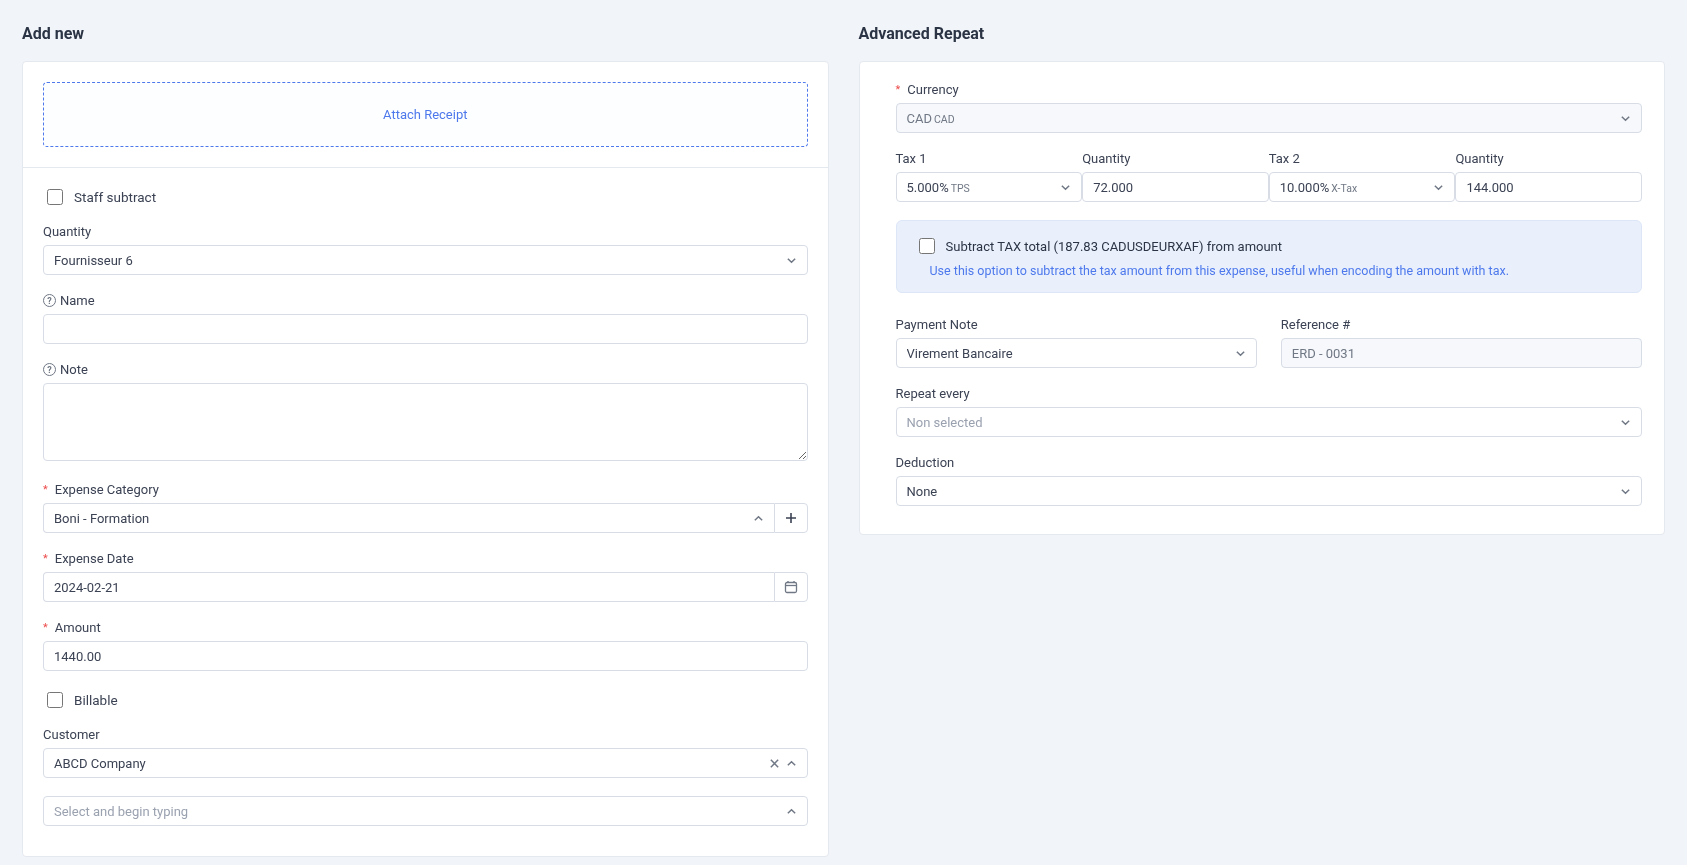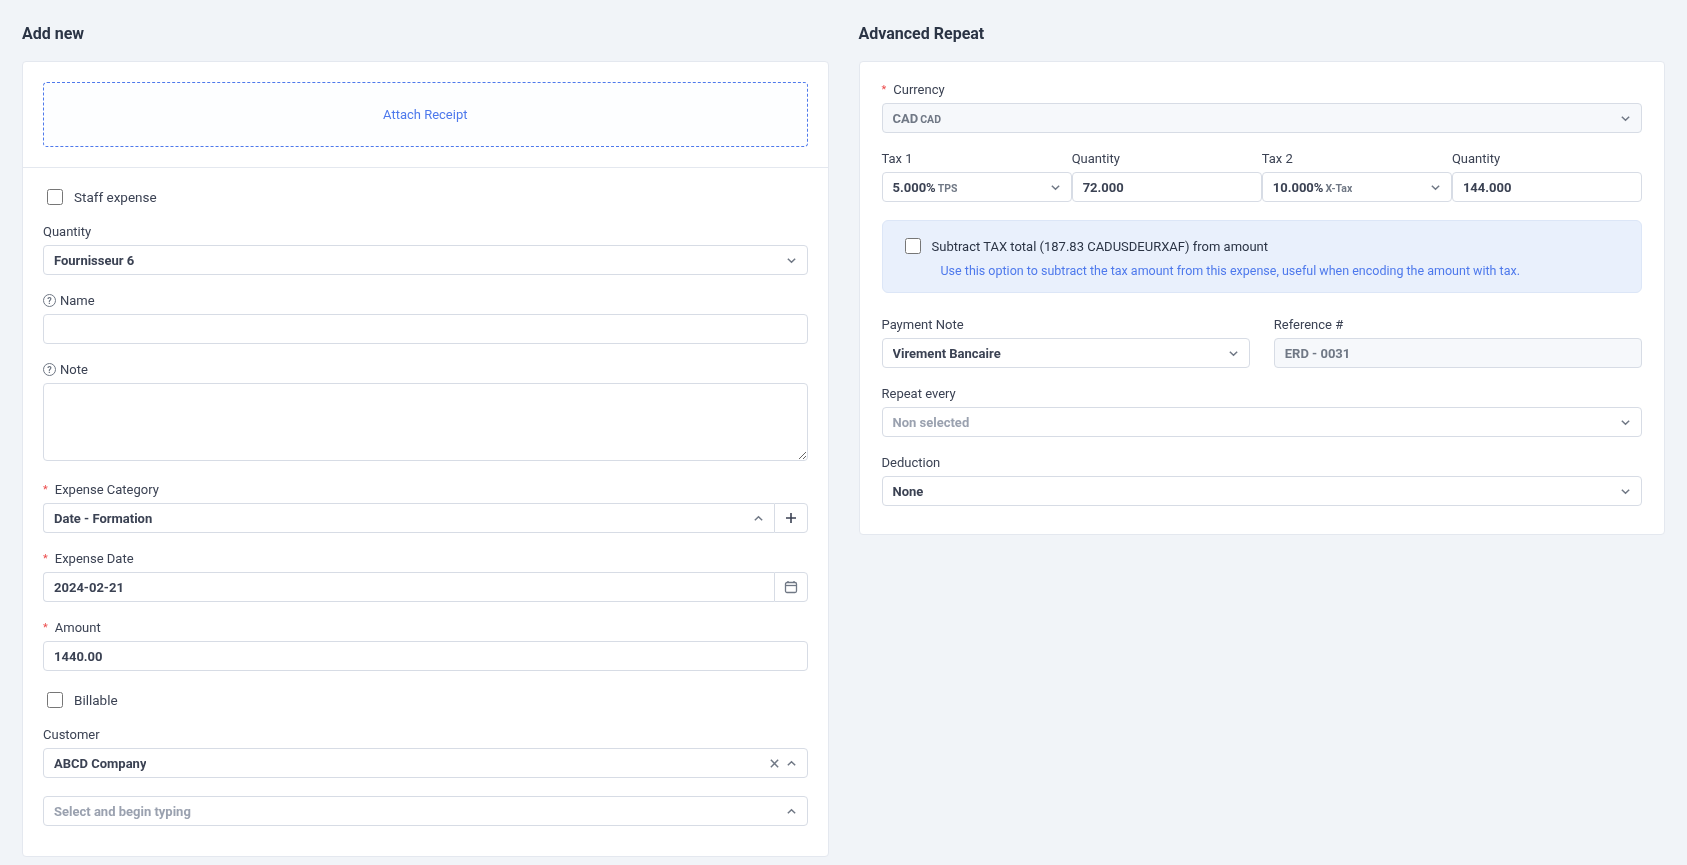--- a/index.html
+++ b/index.html
@@ -23,59 +23,59 @@
 h4.title{margin:4px 0 18px 0;color:var(--heading);font-size:16px;font-weight:700;}
 .card{background:var(--card);border:1px solid var(--border-light);border-radius:4px;}
 .inner{padding:18px 20px 30px 20px;}
 .upload-zone{margin:20px; border:1px dashed var(--link); border-radius:4px; text-align:center; padding:24px 10px; color:var(--link); cursor:pointer; font-size:13px; background:#fdfeff;}
 hr.sep{border:none;border-top:1px solid var(--border-light);margin:0;}
 .chk-row{display:flex;align-items:center;gap:8px;margin:0 0 16px 0;font-size:13.5px;}
 input[type=checkbox]{width:16px;height:16px;accent-color:var(--link);border:1px solid var(--border);border-radius:3px;cursor:pointer;}
 .label{font-size:13px;color:var(--text);margin-bottom:6px;display:flex;align-items:center;gap:4px;}
 .req::before{content:"*";color:var(--danger);margin-right:3px;font-size:11px;}
 .hint-icon{width:13px;height:13px;display:inline-flex;align-items:center;justify-content:center;border:1.2px solid var(--muted);border-radius:50%;font-size:9px;color:var(--muted);font-weight:700;}
-.ctrl,.select,.combo{width:100%;height:30px;border:1px solid var(--border);border-radius:4px;background:#fff;padding:0 10px;font-size:13px;color:var(--text);outline:none;font-weight:bold;}
+.ctrl,.select,.combo{width:100%;height:30px;border:1px solid var(--border);border-radius:4px;background:#fff;padding:0 10px;font-size:13px;color:var(--text);outline:none;}
 textarea.ctrl{height:78px;padding:8px 10px;resize:vertical;}
 .readonly{background:var(--readonly-bg);color:var(--muted);}
 .sub{font-size:10.5px;color:var(--muted);margin-left:2px;}
 .field{margin-bottom:18px;}
 .combo{display:flex;align-items:center;justify-content:space-between;cursor:pointer;}
 .combo .val{white-space:nowrap;overflow:hidden;text-overflow:ellipsis;}
 .combo .placeholder{color:#9aa1af;}
 .combo .icons{display:flex;gap:6px;align-items:center;color:var(--muted);}
 .combo-group{display:flex;}
 .combo-group .combo{flex:1;border-top-right-radius:0;border-bottom-right-radius:0;border-right:none;}
 .addon-btn{width:34px;height:30px;display:flex;align-items:center;justify-content:center;border:1px solid var(--border);border-radius:0 4px 4px 0;background:#fff;cursor:pointer;color:var(--text);font-size:15px;}
 .date-group{display:flex;}
 .date-group .ctrl{flex:1;border-top-right-radius:0;border-bottom-right-radius:0;border-right:none;}
 .date-btn{width:34px;height:30px;display:flex;align-items:center;justify-content:center;border:1px solid var(--border);border-radius:0 4px 4px 0;background:#fff;cursor:pointer;color:var(--muted);}
 .row4{display:grid;grid-template-columns:1fr 1fr 1fr 1fr;}
 .row2{display:grid;grid-template-columns:1fr 1fr;gap:24px;}
 .info-box{background:var(--info-bg);border:1px solid #dce6f7;border-radius:6px;padding:14px 18px 14px 18px;margin-bottom:24px;}
 .info-box .chk-row{margin-bottom:6px;font-size:13px;color:var(--heading);}
-.info-desc{color:var(--link);font-size:12.5px;margin-left:40px;}
+.info-desc{color:var(--link);font-size:12.5px;margin-left:15px;}
 svg.chev{width:11px;height:11px;}
 svg.close-x{width:11px;height:11px;}
 </style>
 </head>
 <body>
 
 <div class="columns">
 
  <div class="col">
   <h4 class="title">Add new</h4>
   <div class="card">
    <div class="upload-zone">
      <span>Attach Receipt</span>
    </div>
    <hr class="sep">
    <div class="inner">
     <label class="chk-row">
      <input type="checkbox" style="">
-     <span>Staff expense</span>
+     <span>Staff subtract</span>
     </label>
 
     <div class="field">
      <div class="label">Quantity</div>
      <div class="combo">
        <span class="val">Fournisseur 6</span>
        <span class="icons">
         <svg class="chev" viewBox="0 0 12 12">
                   <path d="M2 4l4 4 4-4" fill="none" stroke="currentColor" stroke-width="1.6"></path>
                 </svg>
@@ -96,21 +96,21 @@
       <span class="hint-icon">?</span>
       <span>Note</span>
      </div>
      <textarea class="ctrl" style=""></textarea>
     </div>
 
     <div class="field">
      <div class="label req">Expense Category</div>
      <div class="combo-group">
       <div class="combo">
-       <span class="val">Date - Formation</span>
+       <span class="val">Boni - Formation</span>
        <span class="icons">
         <svg class="chev" viewBox="0 0 12 12">
                     <path d="M2 8l4-4 4 4" fill="none" stroke="currentColor" stroke-width="1.6"></path>
                   </svg>
        </span>
       </div>
       <button class="addon-btn">
        <svg width="12" height="12" viewBox="0 0 12 12">
                   <path d="M6 1v10M1 6h10" stroke="currentColor" stroke-width="1.6" fill="none"></path>
                 </svg>
@@ -168,21 +168,21 @@
      </div>
     </div>
 
    </div>
   </div>
  </div>
 
  <div class="col">
   <h4 class="title">Advanced Repeat</h4>
   <div class="card">
-   <div class="inner" style="padding:20px 22px 28px 22px">
+   <div class="inner" style="padding:20px 22px 28px 36px">
 
     <div class="field">
      <div class="label req">Currency</div>
      <div class="combo readonly">
       <span class="val"><span>CAD</span><span class="sub">CAD</span></span>
       <span class="icons">
        <svg class="chev" viewBox="0 0 12 12">
                   <path d="M2 4l4 4 4-4" fill="none" stroke="currentColor" stroke-width="1.6"></path>
                 </svg>
       </span>

